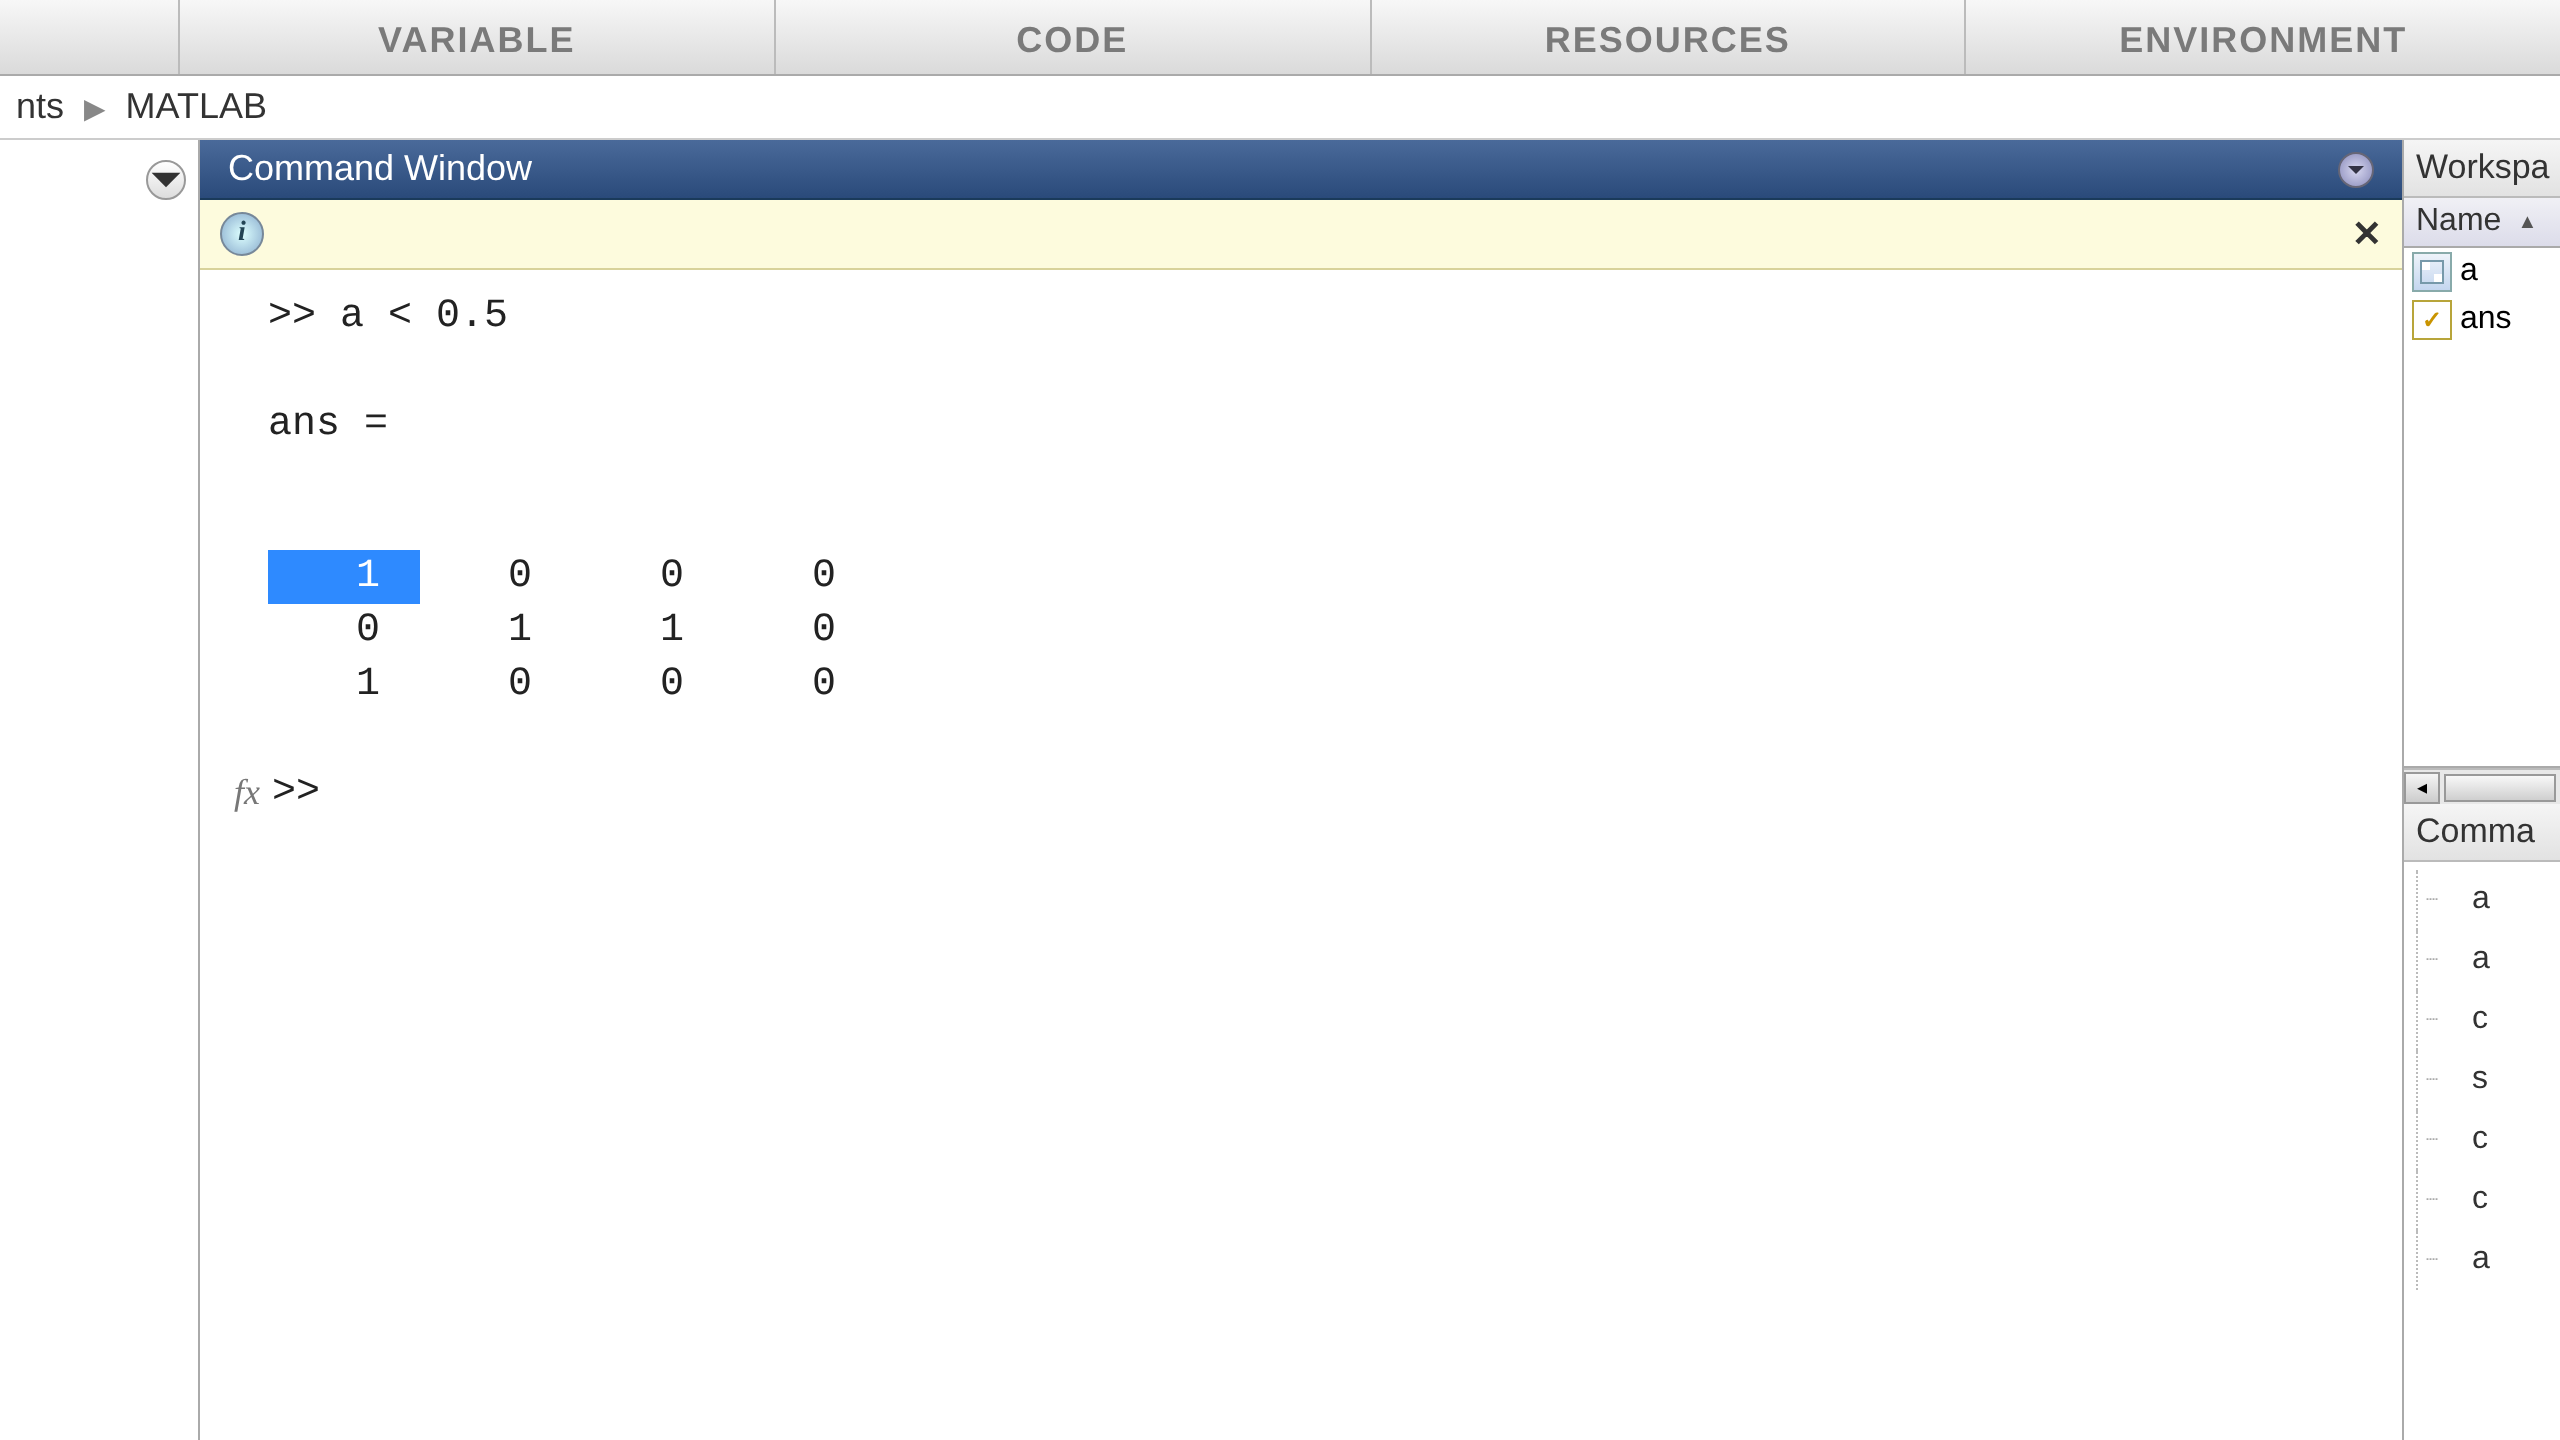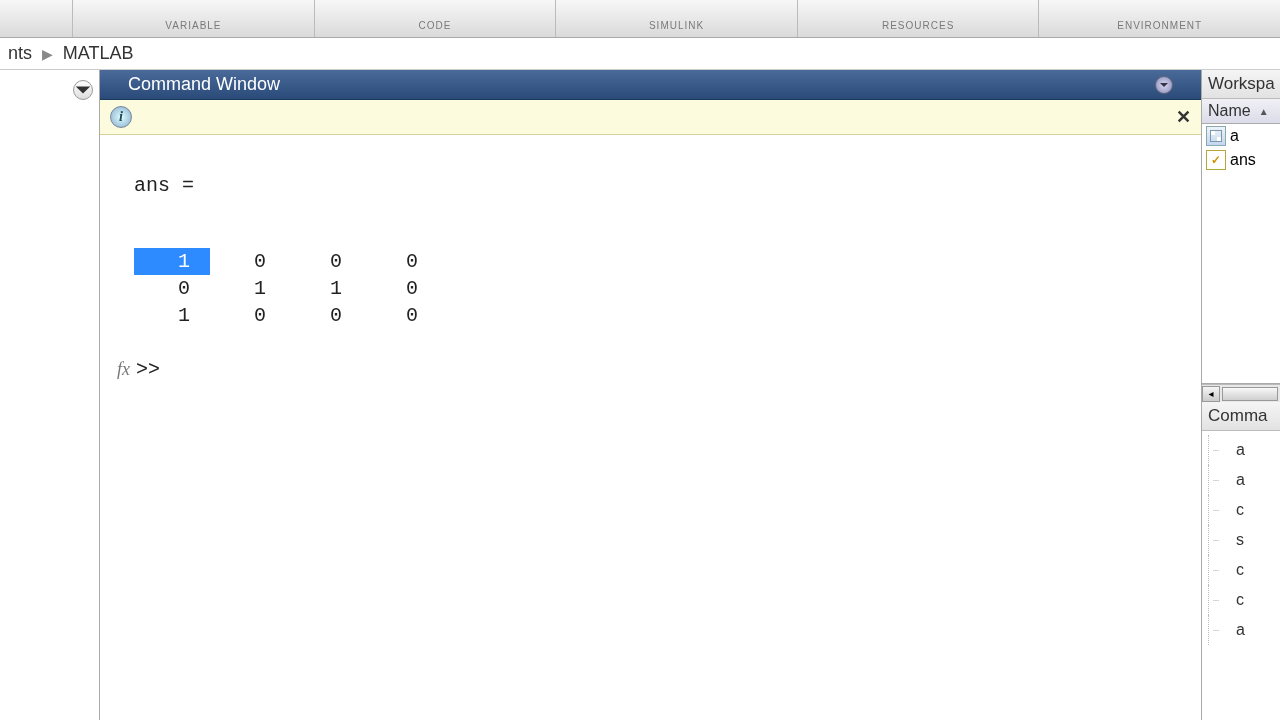--- a/index.html
+++ b/index.html
@@ -15,28 +15,29 @@
     height: 38px;
     background: linear-gradient(#f7f7f7, #dadada);
     border-bottom: 1px solid #aaa;
     display: flex;
     align-items: center;
   }
   .toolbar-group {
     flex: 1;
     text-align: left;
     color: #7a7a7a;
-    font-size: 10px;
+    font-size: 18px;
     letter-spacing: 1px;
     border-right: 1px solid #bbb;
     height: 100%;
     display: flex;
     align-items: flex-end;
     justify-content: center;
     padding-bottom: 6px;
+    font-weight: bold;
   }
   .toolbar-group:last-child { border-right: none; }
   .breadcrumb {
     height: 32px;
     background: #fff;
     border-bottom: 1px solid #ccc;
     display: flex;
     align-items: center;
     padding: 0 8px;
     color: #333;
@@ -74,21 +75,21 @@
     flex-direction: column;
     border-right: 1px solid #aaa;
   }
   .panel-titlebar {
     height: 30px;
     background: linear-gradient(#4a6a9a, #2a4a7a);
     color: #fff;
     font-size: 18px;
     display: flex;
     align-items: center;
-    padding: 0 28px;
+    padding: 0 14px;
     justify-content: space-between;
     border-bottom: 1px solid #1a3a5a;
   }
   .panel-titlebar .title-actions {
     display: flex;
     align-items: center;
     gap: 6px;
   }
   .panel-titlebar .circle-btn {
     width: 18px;
@@ -287,21 +288,20 @@
     align-items: center;
   }
 </style>
 </head>
 <body>
 
 <div class="toolbar">
   <div class="toolbar-group" style="flex:0.3"></div>
   <div class="toolbar-group">VARIABLE</div>
   <div class="toolbar-group">CODE</div>
-  <div class="toolbar-group">SIMULINK</div>
   <div class="toolbar-group">RESOURCES</div>
   <div class="toolbar-group">ENVIRONMENT</div>
 </div>
 
 <div class="breadcrumb">
   <span>nts</span>
   <span class="arrow">▶</span>
   <span>MATLAB</span>
 </div>
 
@@ -324,20 +324,21 @@
               <path d="M1 3 L5 7 L9 3 Z" fill="#334"></path>
             </svg>
         </div>
       </div>
     </div>
     <div class="info-banner">
       <div class="info-icon">i</div>
       <span class="close-x">✕</span>
     </div>
     <div class="command-body">
+      <div class="cmd-line">&gt;&gt; a &lt; 0.5</div>
       <div class="cmd-line">&nbsp;</div>
       <div class="cmd-line">ans =</div>
       <div class="cmd-line">&nbsp;</div>
       <div class="matrix">
         <div class="matrix-row">
           <span class="cell selected">1</span><span class="cell">0</span><span class="cell">0</span><span class="cell">0</span>
         </div>
         <div class="matrix-row">
           <span class="cell">0</span><span class="cell">1</span><span class="cell">1</span><span class="cell">0</span>
         </div>

